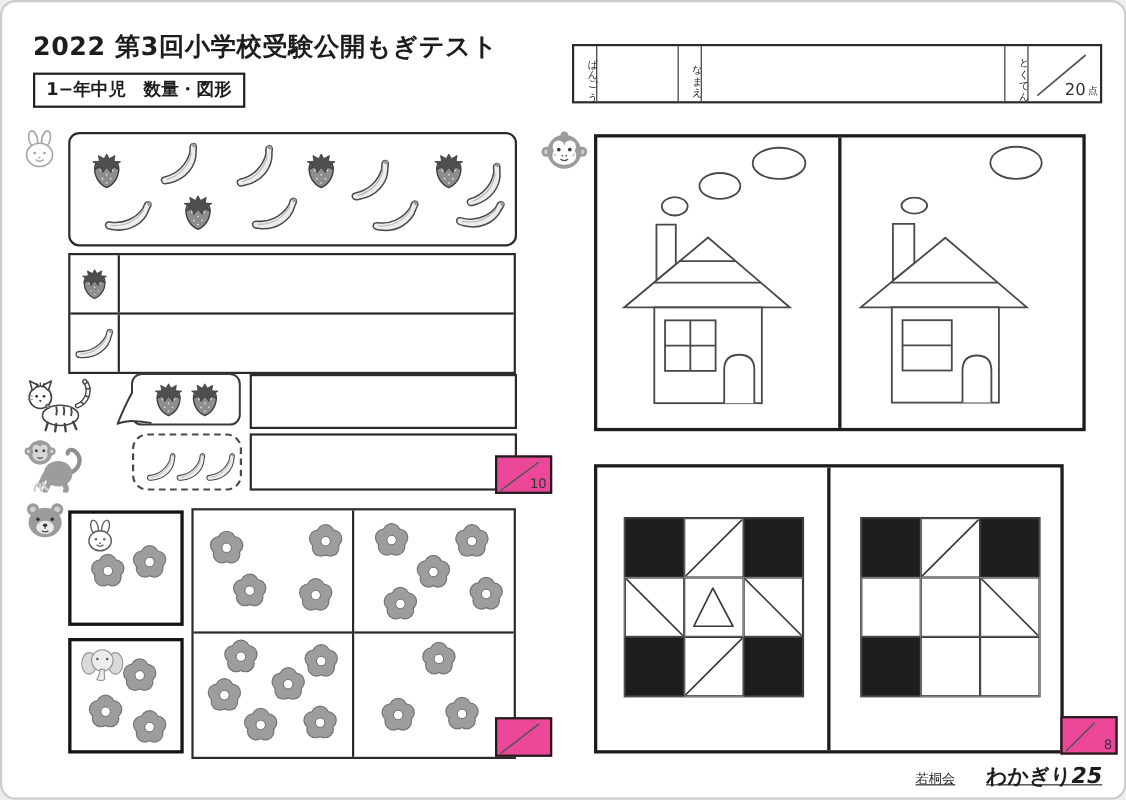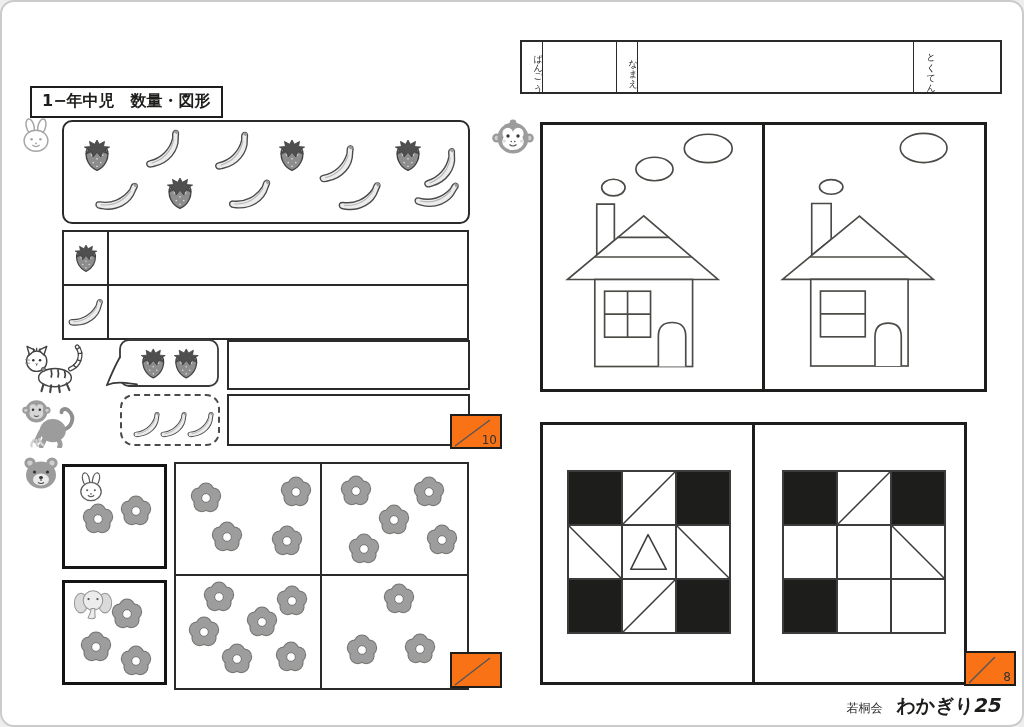--- a/index.html
+++ b/index.html
@@ -4,21 +4,21 @@
 <style>
   html,body{margin:0;padding:0;background:#eee;}
   .page{position:relative;width:1024px;height:727px;background:#fff;overflow:hidden;
         font-family:"DejaVu Sans","Liberation Sans",sans-serif;color:#1d1d1b;
         border:2px solid #cbcbcb;border-radius:14px;box-sizing:border-box;}
   .abs{position:absolute;}
   .layer{position:absolute;inset:0;}
   .item{position:absolute;}
 
   .title{left:28px;top:25px;font-size:23px;font-weight:bold;letter-spacing:.5px;white-space:nowrap;}
-  .subtitle{left:28px;top:64px;border:2px solid #1d1d1b;padding:3px 10px 4px;font-size:16px;font-weight:bold;white-space:nowrap;margin-top:20px;}
+  .subtitle{left:28px;top:64px;border:2px solid #1d1d1b;padding:3px 10px 4px;font-size:16px;font-weight:bold;white-space:nowrap;}
 
   .htable{left:518px;top:38px;width:482px;height:54px;border:2px solid #2a2a2a;display:flex;box-sizing:border-box;background:#fff;}
   .hcell{border-right:1.5px solid #2a2a2a;box-sizing:border-box;height:100%;}
   .hcell:last-child{border-right:none;}
   .vlabel{width:21px;writing-mode:vertical-rl;text-orientation:upright;font-size:9px;line-height:1.0;padding-top:2px;text-align:center;}
   .hblank1{width:74px;} .hblank2{width:276px;}
   .hscore{position:relative;flex:1;}
   .hscore svg{position:absolute;inset:0;width:100%;height:100%;}
   .hs20{position:absolute;right:13px;bottom:2px;font-size:15px;color:#333;}
   .hsdot{position:absolute;right:2px;bottom:3px;font-size:9px;color:#333;}
@@ -28,40 +28,40 @@
   .crow{flex:1;display:flex;}
   .crow:first-child{border-bottom:2px solid #2a2a2a;}
   .clabel{width:45px;border-right:2px solid #2a2a2a;display:flex;align-items:center;justify-content:center;box-sizing:border-box;}
   .cans{flex:1;}
 
   .bubble-wrap{left:104px;top:336px;width:116px;height:52px;}
   .bubble-items{position:absolute;left:14px;top:2px;width:98px;height:46px;}
   .dashbubble{left:118px;top:392px;width:100px;height:52px;border:2px dashed #4a4a4a;border-radius:14px;box-sizing:border-box;}
   .ansbox{border:2px solid #2a2a2a;box-sizing:border-box;background:#fff;}
 
-  .scorebox{border:2.5px solid #1d1d1b;box-sizing:border-box;background:#f97316;z-index:6;padding-left:48px;}
+  .scorebox{border:2.5px solid #1d1d1b;box-sizing:border-box;background:#ec4899;z-index:6;padding-left:48px;}
   .scorebox svg{position:absolute;inset:0;width:100%;height:100%;}
   .scorenum{position:absolute;right:3px;bottom:0px;font-size:12px;color:#333;}
 
   .samplebox{border:3px solid #141414;box-sizing:border-box;background:#fff;}
   .fgrid{left:172px;top:460px;width:295px;height:228px;border:2.5px solid #2a2a2a;box-sizing:border-box;display:grid;grid-template-columns:1fr 1fr;grid-template-rows:1fr 1fr;background:#fff;}
   .fcell{position:relative;box-sizing:border-box;}
   .fcell:nth-child(odd){border-right:2px solid #2a2a2a;}
   .fcell:nth-child(-n+2){border-bottom:2px solid #2a2a2a;}
 
   .panel{border:3px solid #1d1d1b;box-sizing:border-box;display:flex;background:#fff;}
   .half{flex:1;position:relative;}
   .half.first{border-right:3px solid #1d1d1b;}
 
   .pgrid{position:absolute;border:1.5px solid #3c3c3c;display:grid;grid-template-columns:repeat(3,54px);grid-auto-rows:54px;background:#fff;}
   .pcell{position:relative;border:0.8px solid #3c3c3c;box-sizing:border-box;background:#fff;}
   .pcell.black{background:#1d1d1b;}
   .cellsvg{position:absolute;inset:0;width:100%;height:100%;}
 
-  .footer{right:20px;bottom:6px;display:flex;align-items:baseline;gap:14px;}
+  .footer{right:20px;bottom:6px;display:flex;align-items:baseline;gap:28px;text-decoration:underline;}
   .org{font-size:12px;color:#2a2a2a;}
   .brand{font-size:19px;font-weight:bold;color:#1d1d1b;text-align:right;}
   .brandnum{font-size:20px;font-weight:bold;font-style:italic;color:#1d1d1b;}
 </style>
 </head>
 <body>
 
 <div class="page">
 
   <svg width="0" height="0" style="position:absolute" aria-hidden="true">
@@ -182,28 +182,36 @@
         <ellipse cx="19" cy="22" rx="7.2" ry="6.2" fill="#d6d6d6"></ellipse>
         <ellipse cx="15.5" cy="16.5" rx="3.6" ry="3.8" fill="#d6d6d6"></ellipse>
           <ellipse cx="22.5" cy="16.5" rx="3.6" ry="3.8" fill="#d6d6d6"></ellipse>
         <circle cx="15.5" cy="18.5" r="1.3" fill="#333"></circle>
           <circle cx="22.5" cy="18.5" r="1.3" fill="#333"></circle>
         <path d="M16.5,24.5 Q19,26.5 21.5,24.5" stroke="#555" stroke-width="1.1" fill="none"></path>
       </symbol>
     </defs>
   </svg>
 
+  <div class="abs title">2022 第3回小学校受験公開もぎテスト</div>
   <div class="abs subtitle">1−年中児　数量・図形</div>
 
   <div class="abs htable">
     <div class="hcell vlabel">ばんごう</div>
     <div class="hcell hblank1"></div>
     <div class="hcell vlabel">なまえ</div>
     <div class="hcell hblank2"></div>
     <div class="hcell vlabel">とくてん</div>
+    <div class="hcell hscore">
+      <svg>
+          <line x1="8" y1="45" x2="52" y2="8" stroke="#555" stroke-width="1.5"></line>
+        </svg>
+      <span class="hs20">20</span>
+      <span class="hsdot">点</span>
+    </div>
   </div>
 
   <svg class="abs" style="left:18px;top:116px;color:#a5a5a5" width="32" height="36" viewBox="0 0 30 34">
       <use href="#sym-rabbit"></use>
     </svg>
   <div class="abs fruitbox">
     <div class="layer">
         <svg viewBox="0 0 32 36" width="30" height="34" class="item" style="left: 18px; top: 16px;">
           <use href="#sym-strawberry"></use>
         </svg>

